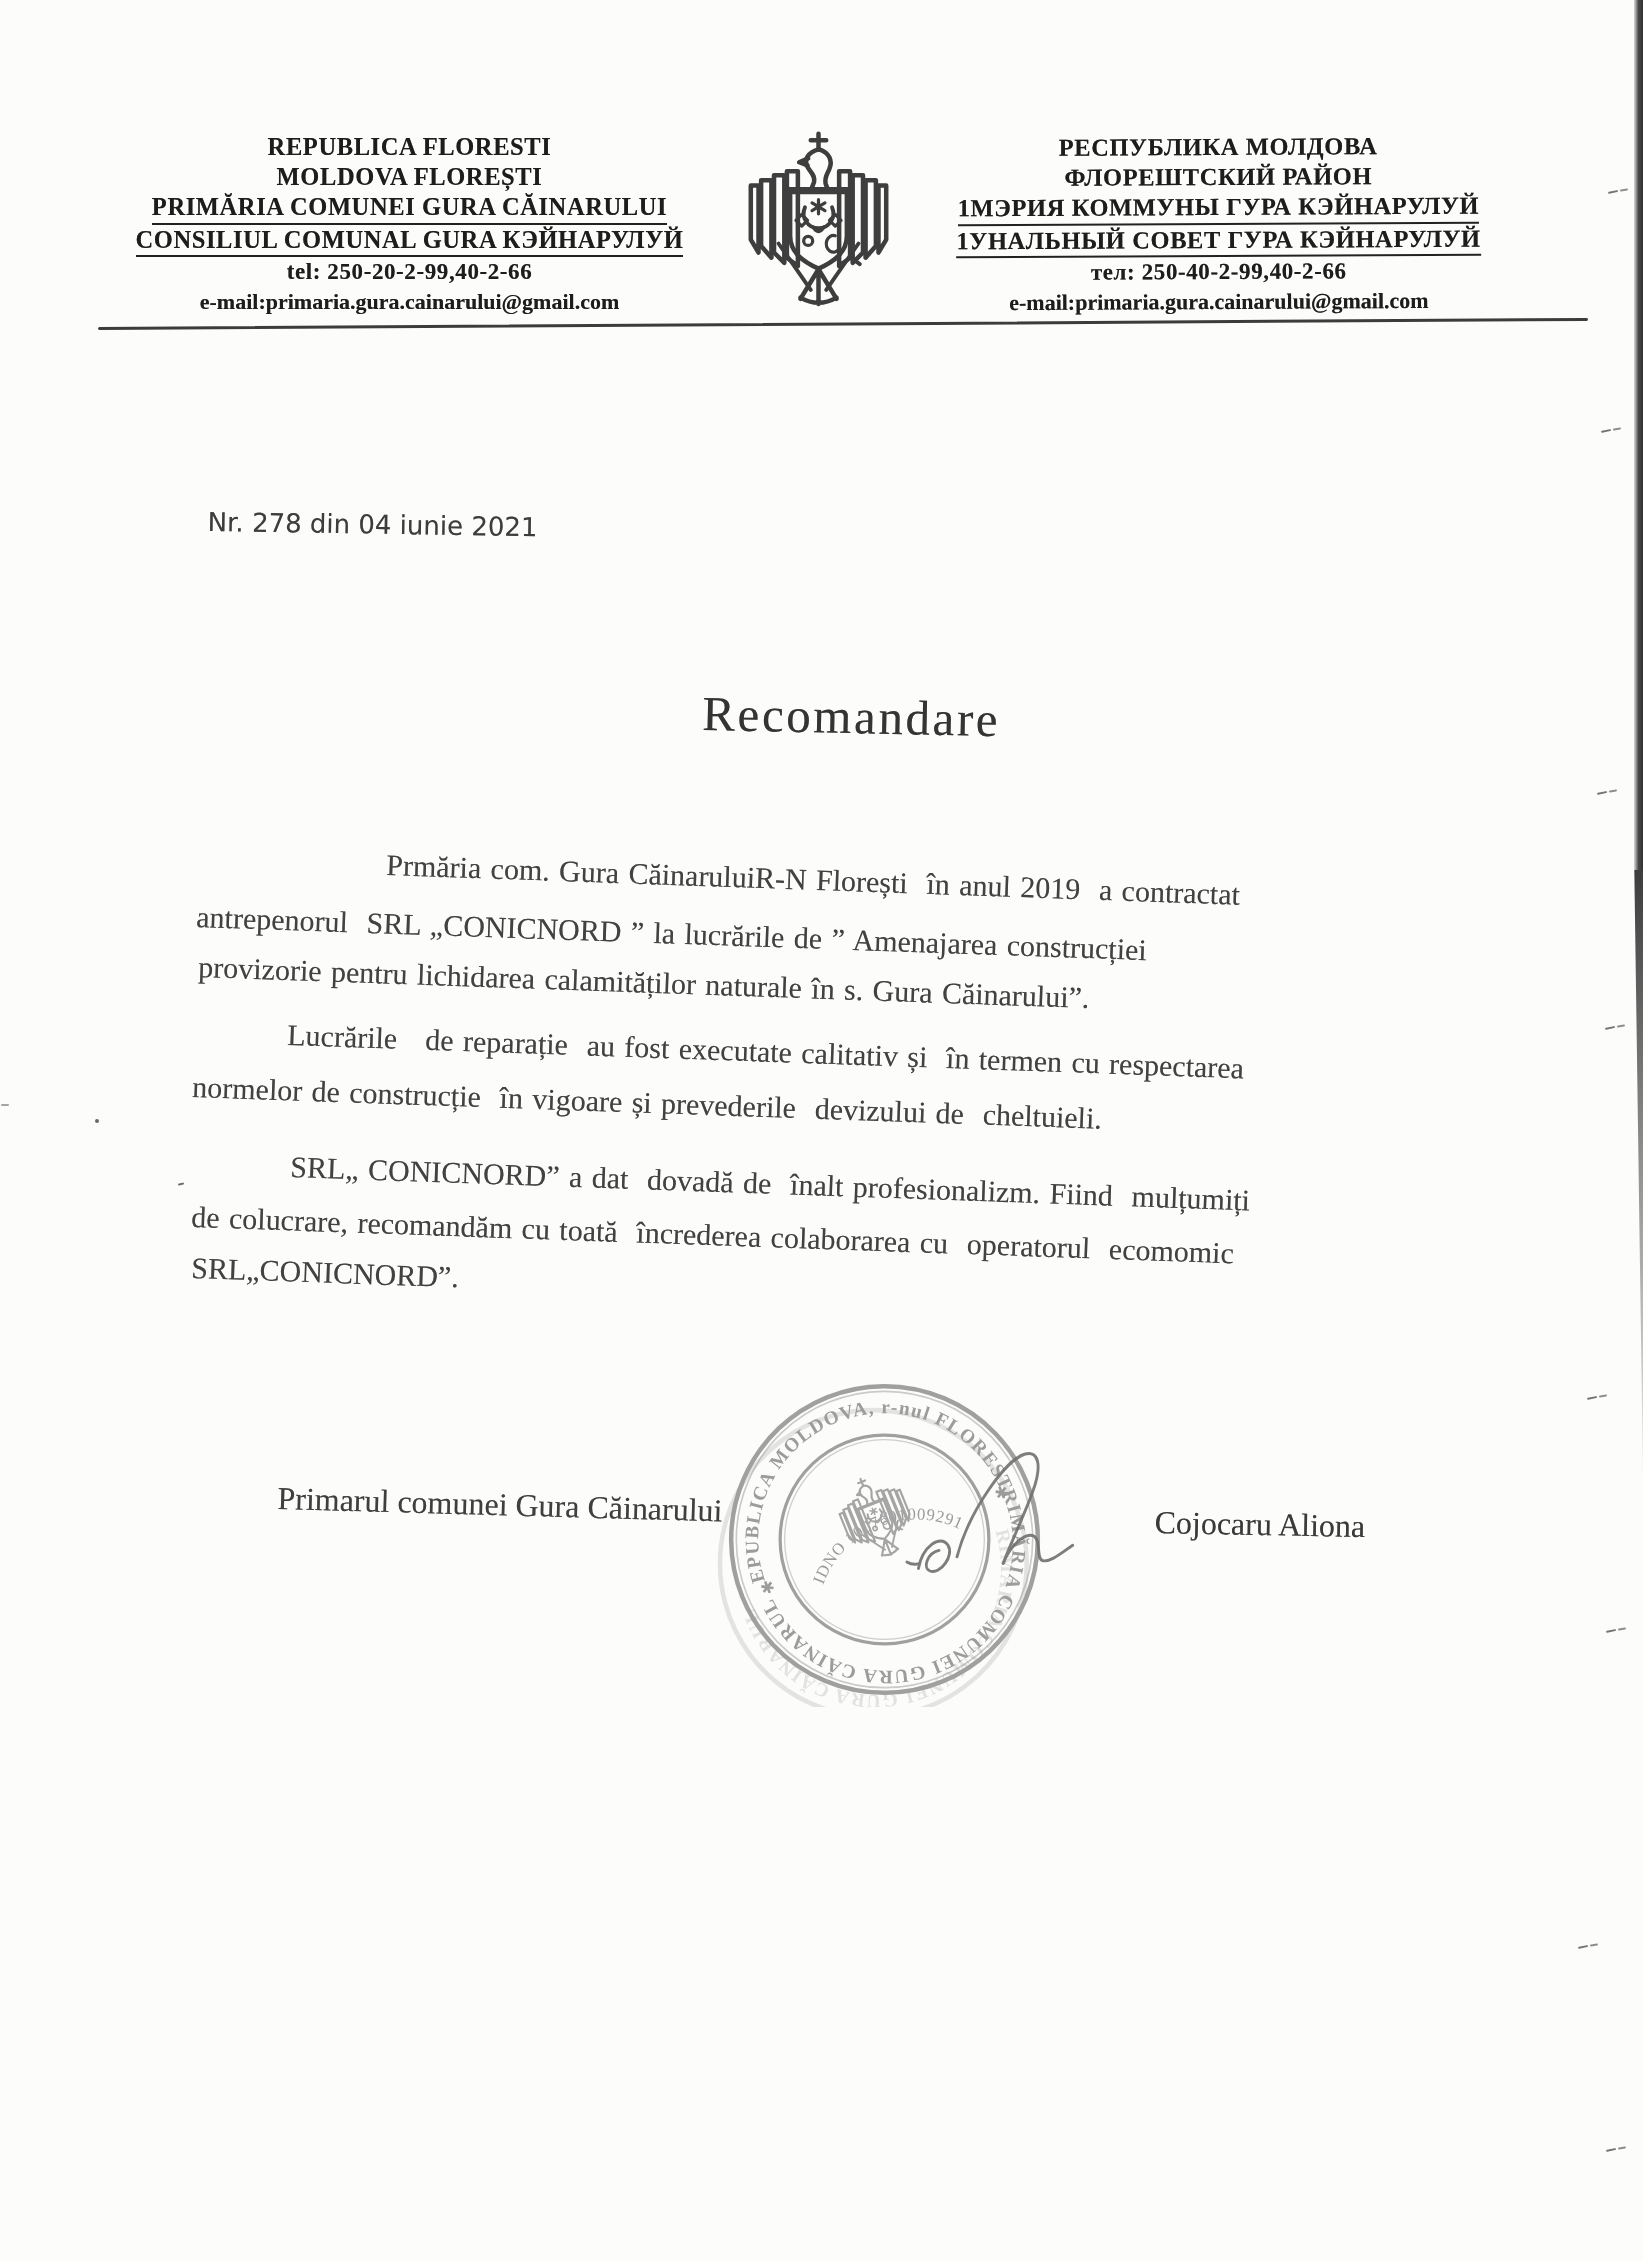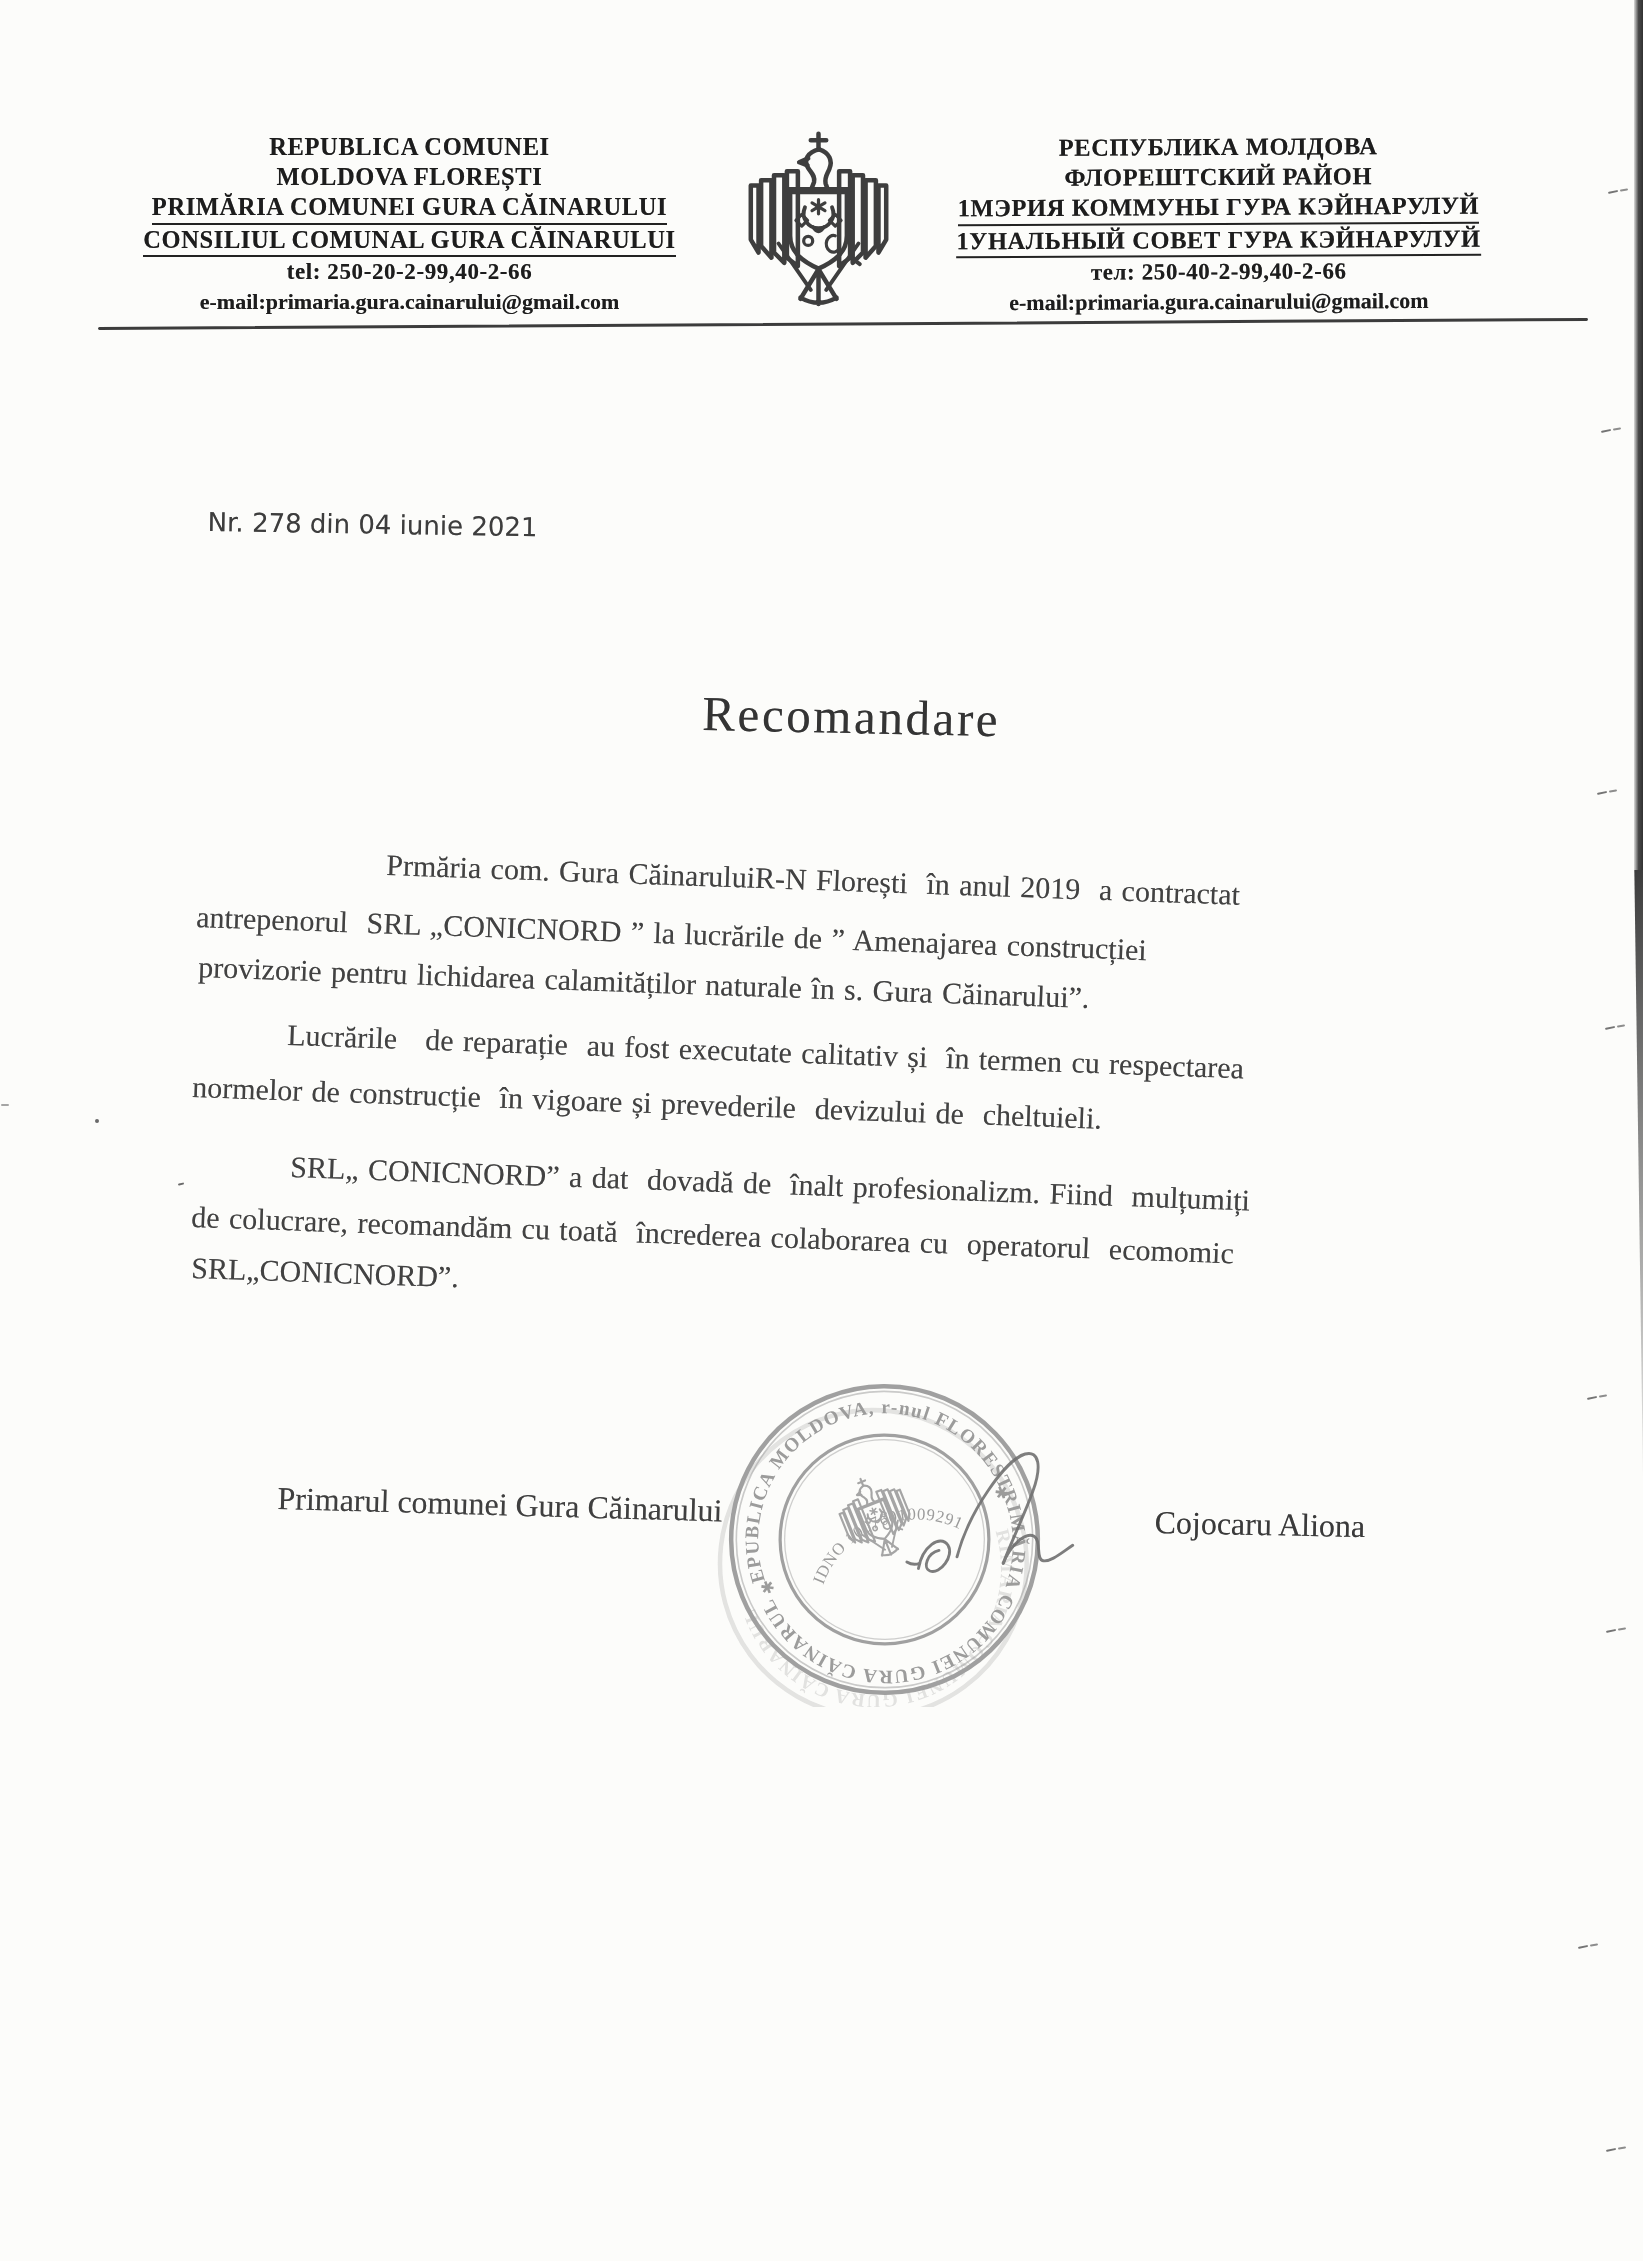--- a/index.html
+++ b/index.html
@@ -88,24 +88,24 @@
 
         <path d="M120 216 l-28 46 M120 216 v54 M120 216 l28 46 M92 260 q28 16 56 0"></path>
 
         <path d="M58 176 l50 72 M182 176 l-50 72 M168 196 l16 12" stroke-width="6"></path>
       </g>
     </defs>
   </svg>
 
   <header>
     <div class="lh-block lh-left">
-      <div class="lh-line">REPUBLICA  COMUNEI</div>
+      <div class="lh-line">REPUBLICA  FLORESTI</div>
       <div class="lh-line">MOLDOVA  FLOREȘTI</div>
       <div class="lh-line"><span class="u">PRIMĂRIA  COMUNEI GURA  CĂINARULUI</span></div>
-      <div class="lh-line"><span class="u">CONSILIUL COMUNAL GURA CĂINARULUI</span></div>
+      <div class="lh-line"><span class="u">CONSILIUL COMUNAL GURA КЭЙНАРУЛУЙ</span></div>
       <div class="lh-line lh-tel">tel: 250-20-2-99,40-2-66</div>
       <div class="lh-line lh-mail">e-mail:primaria.gura.cainarului@gmail.com</div>
     </div>
 
     <svg class="emblem" viewBox="0 0 240 290">
       <use href="#eagleG"></use>
     </svg>
 
     <div class="lh-block lh-right">
       <div class="lh-line">РЕСПУБЛИКА  МОЛДОВА</div>

